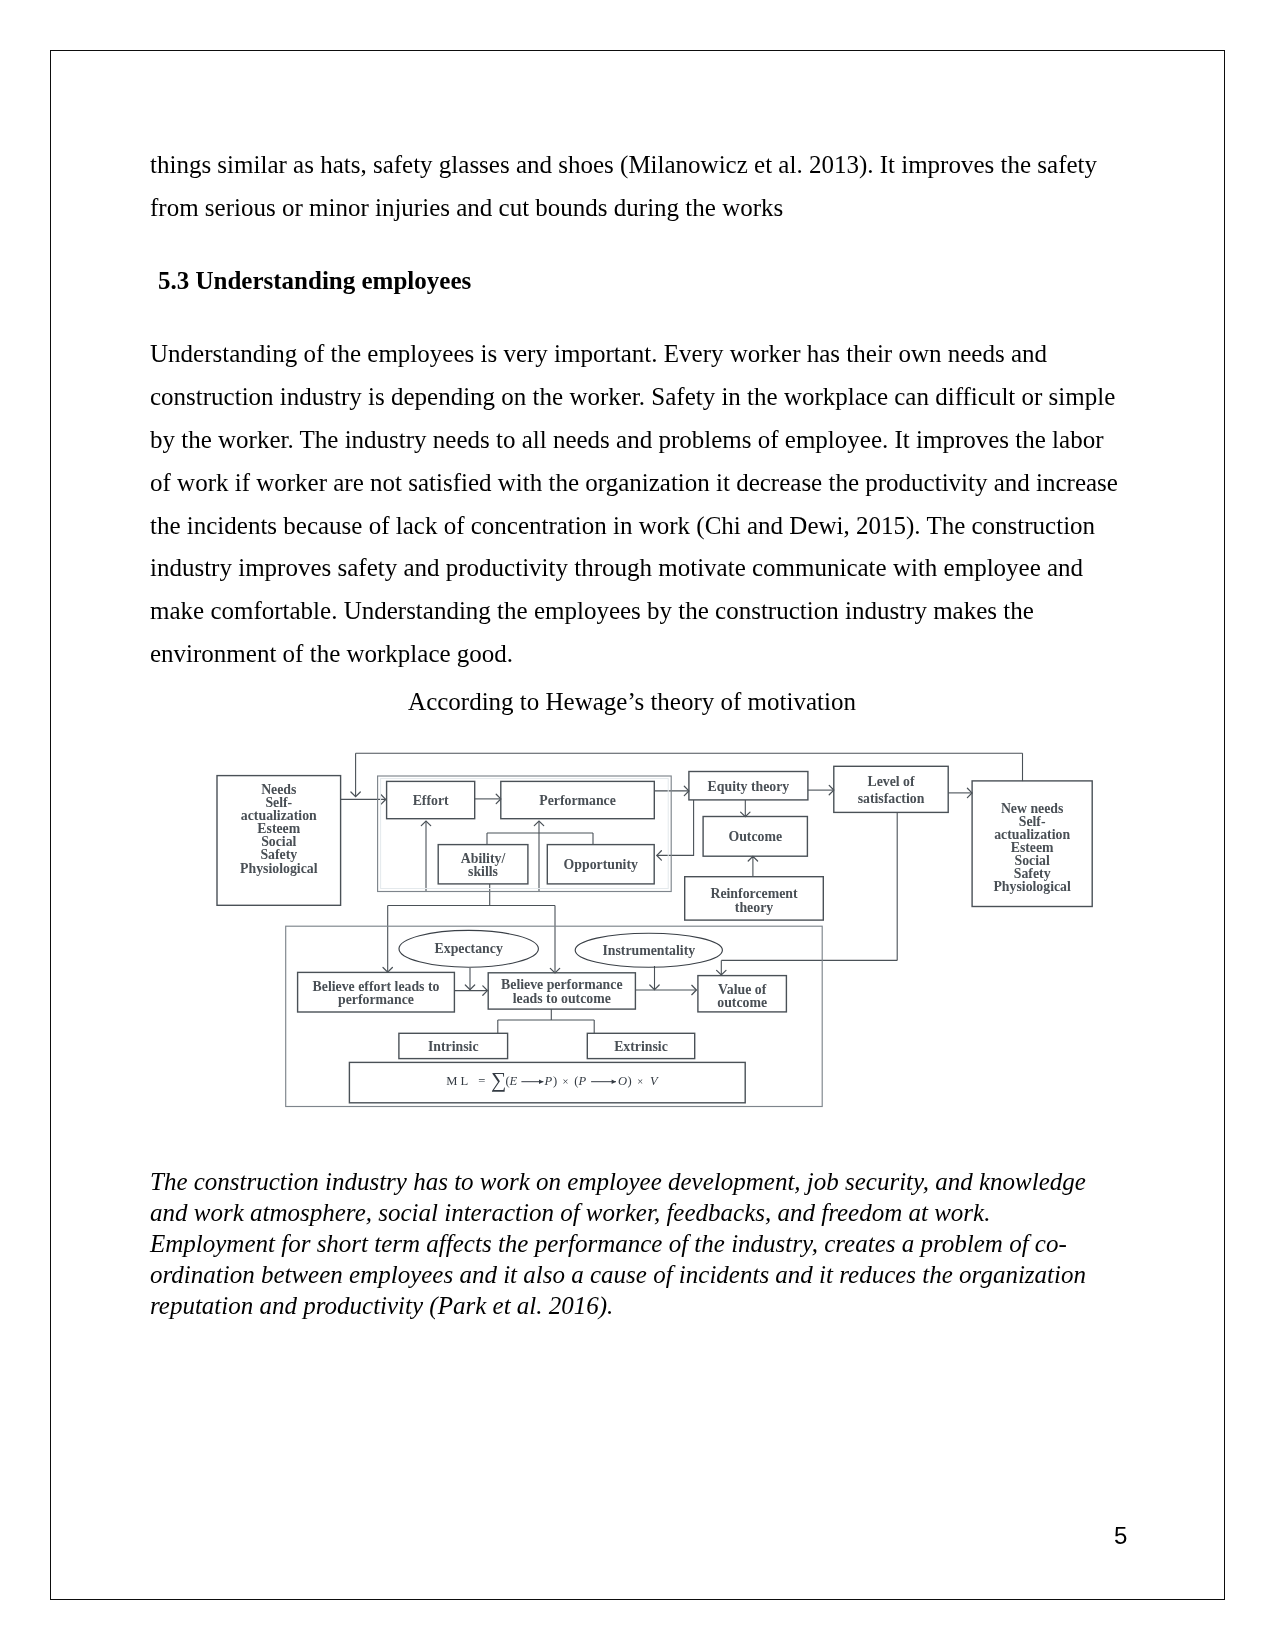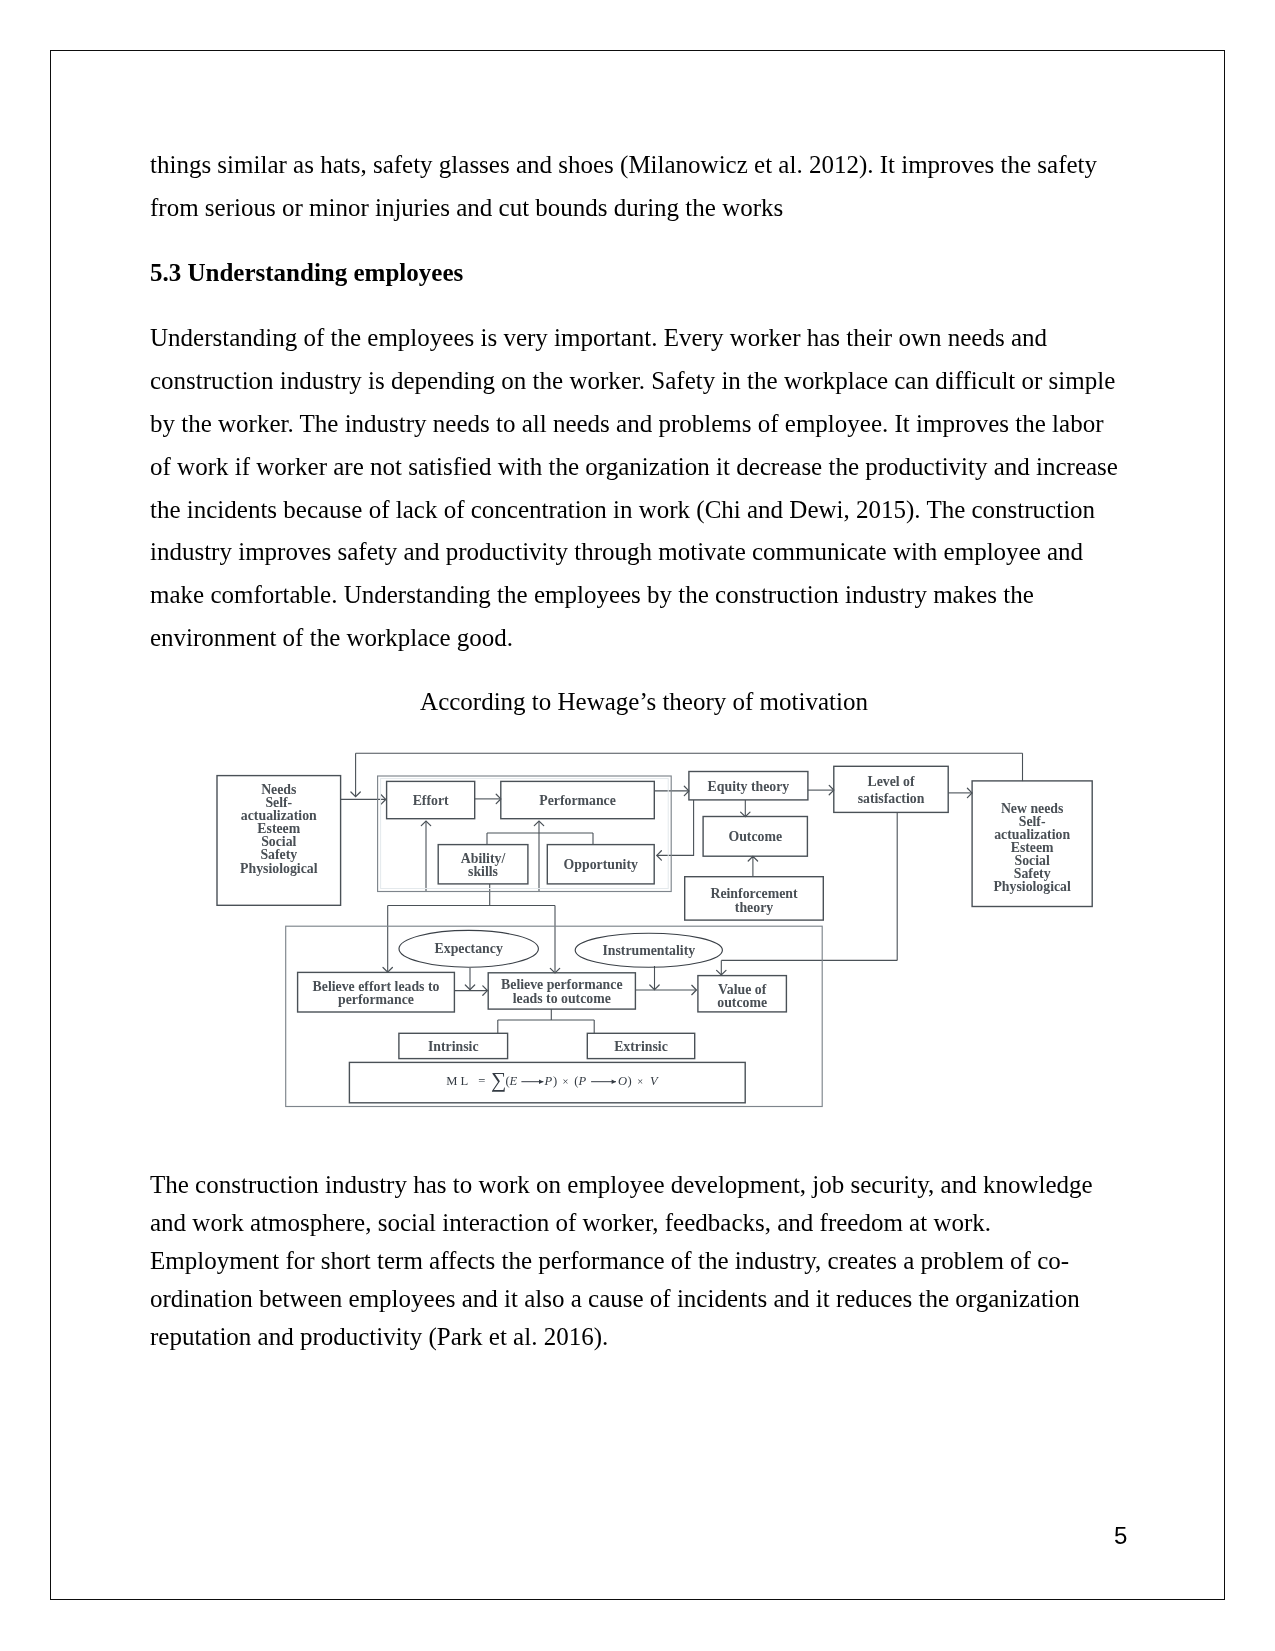--- a/index.html
+++ b/index.html
@@ -2,39 +2,39 @@
 <html><head>
 <meta charset="utf-8">
 <style>
   html, body { margin:0; padding:0; background:#ffffff; }
   body { width:1275px; height:1651px; position:relative; overflow:hidden;
          font-family:"Liberation Serif", serif; color:#000; }
   .page-border { position:absolute; left:49.7px; top:49.7px; width:1175.2px; height:1550.2px;
                  border:1.3px solid #0d0d0d; box-sizing:border-box; }
   .content { position:absolute; left:150px; top:144px; width:971px; }
   p.para { margin:0; font-size:25px; line-height:42.8px; text-align:left; }
-  h3.head { margin:0; font-size:25px; font-weight:bold; line-height:42.8px; }
+  h3.head { margin:8px; font-size:25px; font-weight:bold; line-height:42.8px; }
   .gap { height:22.5px; }
   .fig-caption-wrap { position:absolute; left:50px; top:687px; width:1164px;
-                      text-align:center; font-size:25px; line-height:30px;margin-left:12px; }
+                      text-align:center; font-size:25px; line-height:30px; }
   .page-num { position:absolute; left:1114px; top:1522px; font-family:"Liberation Sans", sans-serif;
               font-size:24px; }
   .figure { position:absolute; left:208px; top:745px; width:900px; height:375px;
             filter: blur(0.6px) contrast(1.02); }
   .content2 { position:absolute; left:150px; top:1165.5px; width:971px; }
-  .content2 p.para, .content2 h3.head { line-height:38px; }
+  .content2 p.para, .content2 h3.head { line-height:31px;font-style:italic; }
   .content2 .gap { height:21.2px; }
 </style>
 </head>
 <body>
 
 <div class="page-border"></div>
 
 <div class="content">
-  <p class="para">things similar as hats, safety glasses and shoes (Milanowicz et al. 2012). It improves the safety from serious or minor injuries and cut bounds during the works</p>
+  <p class="para">things similar as hats, safety glasses and shoes (Milanowicz et al. 2013). It improves the safety from serious or minor injuries and cut bounds during the works</p>
   <div class="gap"></div>
   <h3 class="head">5.3 Understanding employees</h3>
   <div class="gap"></div>
   <p class="para">Understanding of the employees is very important. Every worker has their own needs and construction industry is depending on the worker. Safety in the workplace can difficult or simple by the worker. The industry needs to all needs and problems of employee. It improves the labor of work if worker are not satisfied with the organization it decrease the productivity and increase the incidents because of lack of concentration in work (Chi and Dewi, 2015). The construction industry improves safety and productivity through motivate communicate with employee and make comfortable. Understanding the employees by the construction industry makes the environment of the workplace good.</p>
 </div>
 
 <div class="fig-caption-wrap">
   <span>According to Hewage’s theory of motivation</span>
 </div>
 

